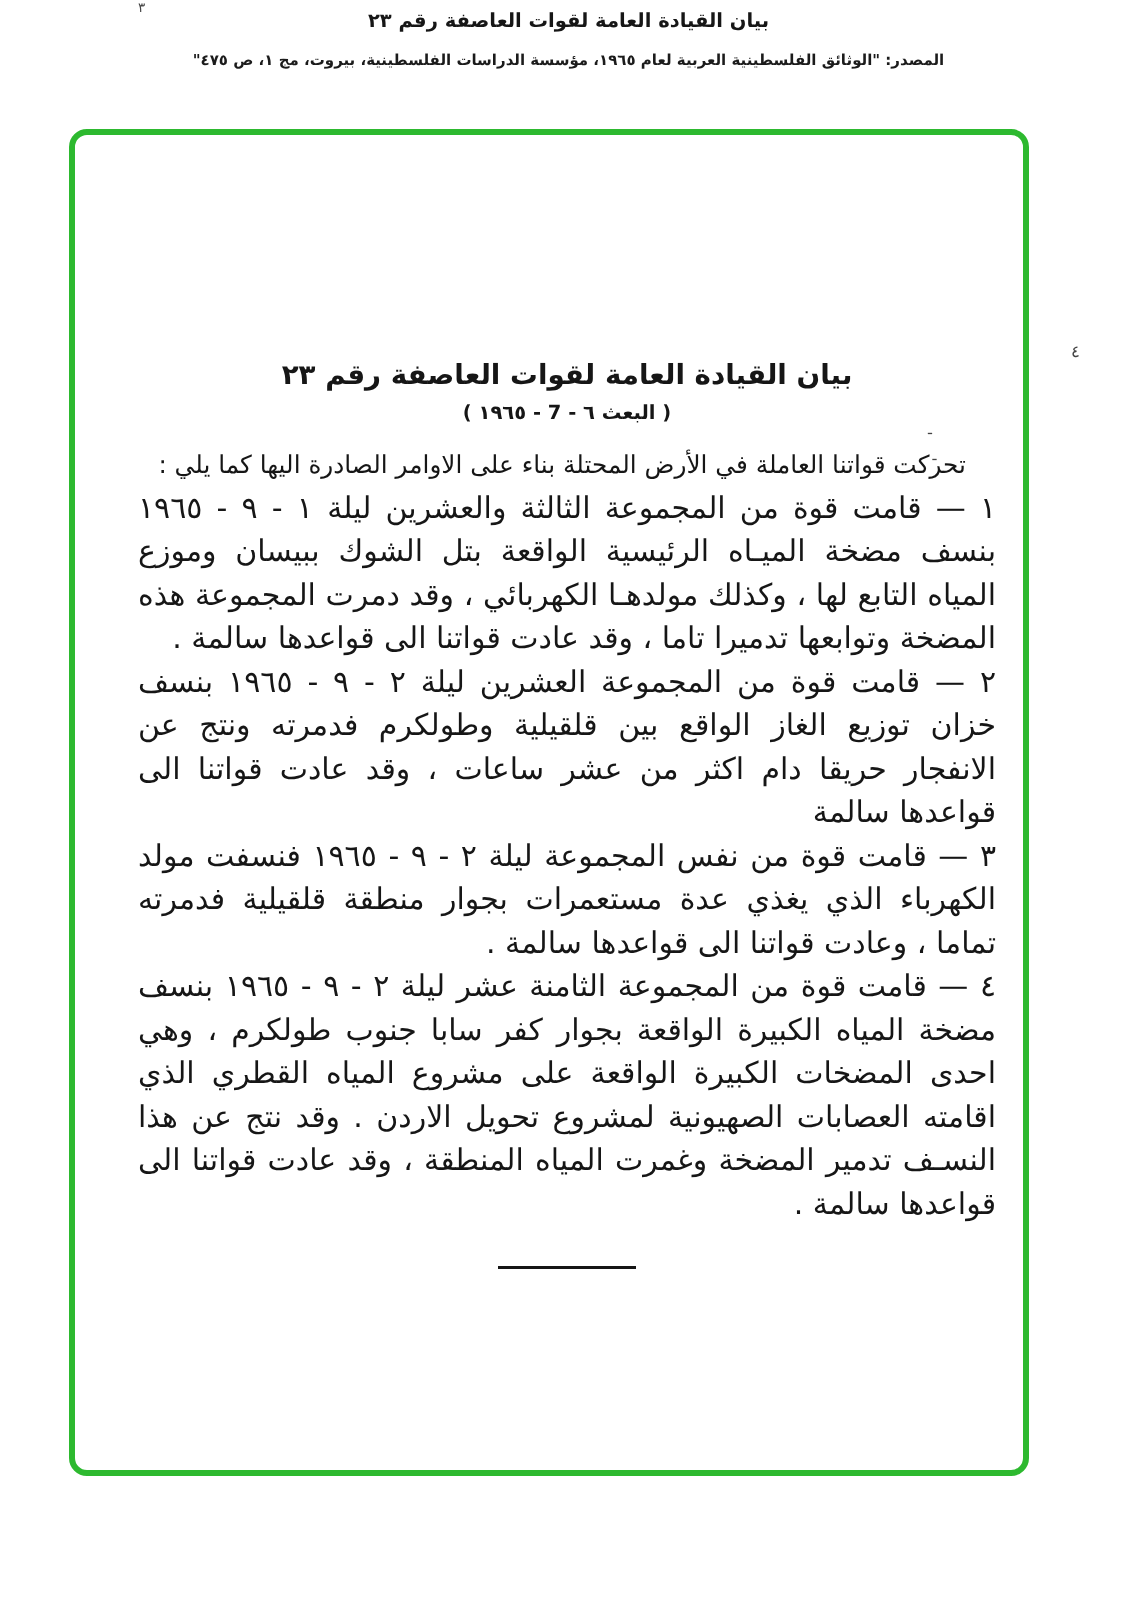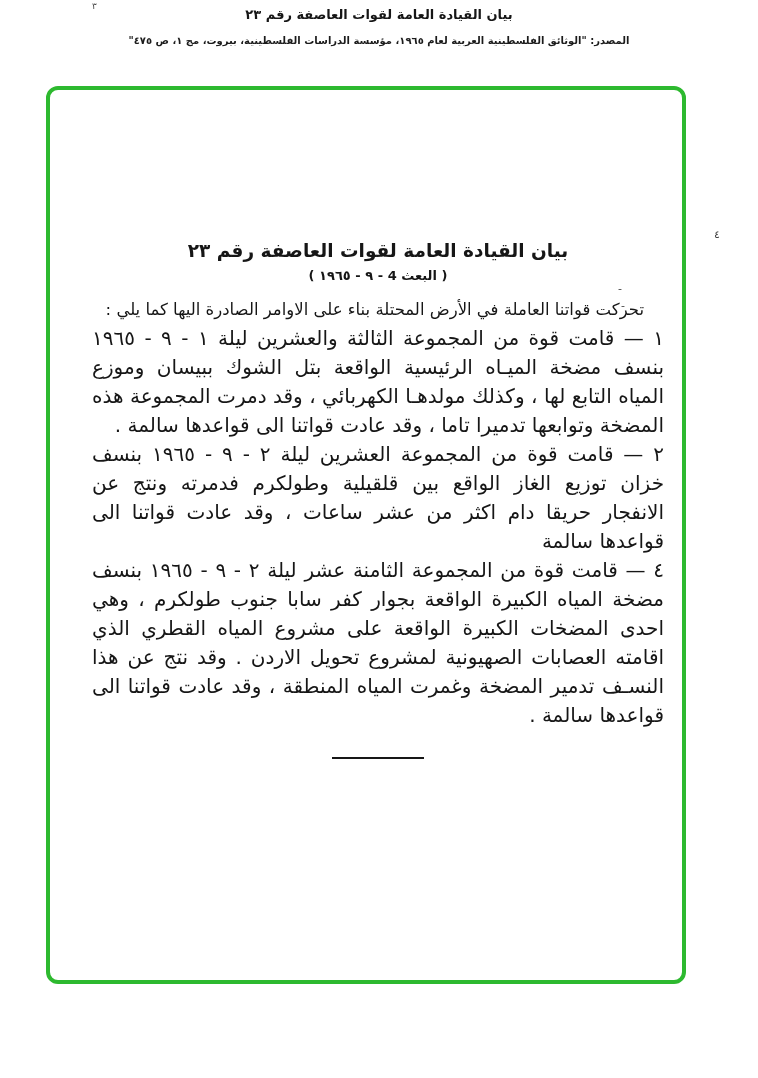--- a/index.html
+++ b/index.html
@@ -38,30 +38,34 @@
 <body>
 
 <header class="page-header">
   <h1 class="hdr-title">بيان القيادة العامة لقوات العاصفة رقم ٢٣</h1>
   <p class="hdr-source">المصدر: "الوثائق الفلسطينية العربية لعام ١٩٦٥، مؤسسة الدراسات الفلسطينية، بيروت، مج ١، ص ٤٧٥"</p>
 </header>
 
 <div class="scan-frame">
   <div class="doc">
     <h2 class="doc-title">بيان القيادة العامة لقوات العاصفة رقم ٢٣</h2>
-    <p class="doc-subtitle">( البعث 4 - ٩ - ١٩٦٥ )</p>
+    <p class="doc-subtitle">( البعث ٦ - 7 - ١٩٦٥ )</p>
     <p class="intro">تحركت قواتنا العاملة في الأرض المحتلة بناء على الاوامر الصادرة اليها كما يلي :</p>
 
     <p class="item">
       <span class="num">١ —</span>
       <span>قامت قوة من المجموعة الثالثة والعشرين ليلة ١ - ٩ - ١٩٦٥ بنسف مضخة الميـاه الرئيسية الواقعة بتل الشوك ببيسان وموزع المياه التابع لها ، وكذلك مولدهـا الكهربائي ، وقد دمرت المجموعة هذه المضخة وتوابعها تدميرا تاما ، وقد عادت قواتنا الى قواعدها سالمة .</span>
     </p>
     <p class="item">
       <span class="num">٢ —</span>
       <span>قامت قوة من المجموعة العشرين ليلة ٢ - ٩ - ١٩٦٥ بنسف خزان توزيع الغاز الواقع بين قلقيلية وطولكرم فدمرته ونتج عن الانفجار حريقا دام اكثر من عشر ساعات ، وقد عادت قواتنا الى قواعدها سالمة</span>
+    </p>
+    <p class="item">
+      <span class="num">٣ —</span>
+      <span>قامت قوة من نفس المجموعة ليلة ٢ - ٩ - ١٩٦٥ فنسفت مولد الكهرباء الذي يغذي عدة مستعمرات بجوار منطقة قلقيلية فدمرته تماما ، وعادت قواتنا الى قواعدها سالمة .</span>
     </p>
     <p class="item">
       <span class="num">٤ —</span>
       <span>قامت قوة من المجموعة الثامنة عشر ليلة ٢ - ٩ - ١٩٦٥ بنسف مضخة المياه الكبيرة الواقعة بجوار كفر سابا جنوب طولكرم ، وهي احدى المضخات الكبيرة الواقعة على مشروع المياه القطري الذي اقامته العصابات الصهيونية لمشروع تحويل الاردن . وقد نتج عن هذا النسـف تدمير المضخة وغمرت المياه المنطقة ، وقد عادت قواتنا الى قواعدها سالمة .</span>
     </p>
 
     <div class="end-rule"></div>
   </div>
 </div>
 

